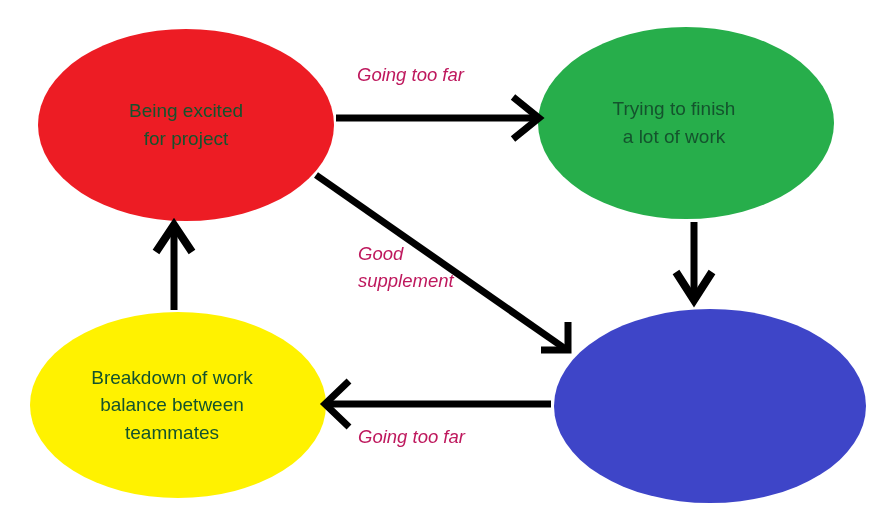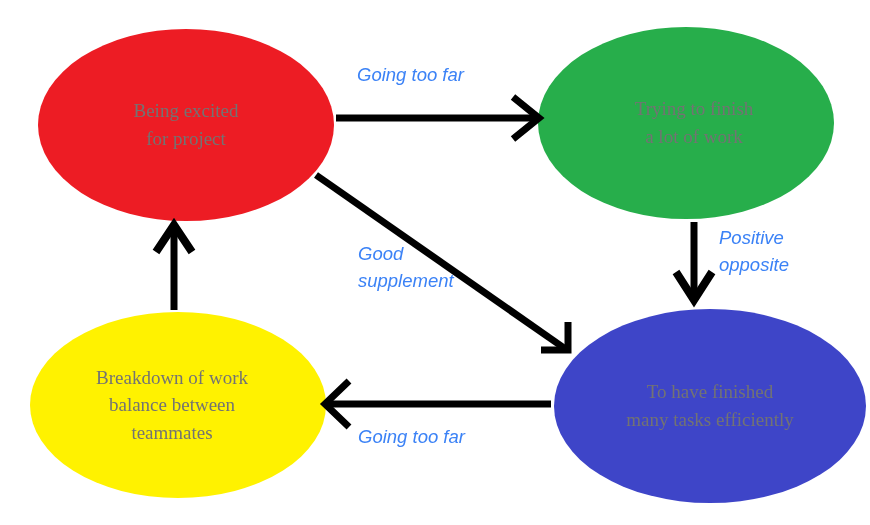--- a/index.html
+++ b/index.html
@@ -22,30 +22,30 @@
     width: 870px;
     height: 525px;
   }
   .node-label {
     position: absolute;
     display: flex;
     flex-direction: column;
     align-items: center;
     justify-content: center;
     text-align: center;
-    color: #737373;
-    font-family: Liberation Serif, serif;
+    color: #14532d;
+    font-family: Liberation Sans, sans-serif;
     font-size: 19px;
     line-height: 1.45;
     pointer-events: none;
     white-space: pre;
   }
   .edge-label {
     position: absolute;
-    color: #3b82f6;
+    color: #be185d;
     font-family: "Liberation Sans", sans-serif;
     font-style: italic;
     font-size: 18.5px;
     line-height: 1.45;
     white-space: pre;
   }
 </style>
 </head>
 <body>
 
@@ -83,34 +83,30 @@
 
     <g>
       <line x1="174" y1="310" x2="174" y2="228" stroke="#000000" stroke-width="7" stroke-linecap="butt"></line>
       <polyline points="156,252 174,225 192,252" fill="none" stroke="#000000" stroke-width="8" stroke-linecap="butt" stroke-linejoin="miter"></polyline>
     </g>
   </svg>
 
   <div class="node-label" style="left:66px; top:85px; width:240px; height:80px;">Being excited
 for project</div>
 
-  <div class="node-label" style="left:574px; top:83px; width:240px; height:80px;">Trying to finish
+  <div class="node-label" style="left:554px; top:83px; width:240px; height:80px;">Trying to finish
 a lot of work</div>
 
-  <div class="node-label" style="left:570px; top:366px; width:280px; height:80px;">To have finished
-many tasks efficiently</div>
 
   <div class="node-label" style="left:52px; top:353px; width:240px; height:104px;">Breakdown of work
 balance between
 teammates</div>
 
   <div class="edge-label" style="left:357px; top:62px;">Going too far</div>
 
-  <div class="edge-label" style="left:719px; top:225px;">Positive
-opposite</div>
 
   <div class="edge-label" style="left:346px; top:241px;margin-left:12px;">Good
 supplement</div>
 
   <div class="edge-label" style="left:358px; top:424px;">Going too far</div>
 
 
 </div>
 
 </body></html>

